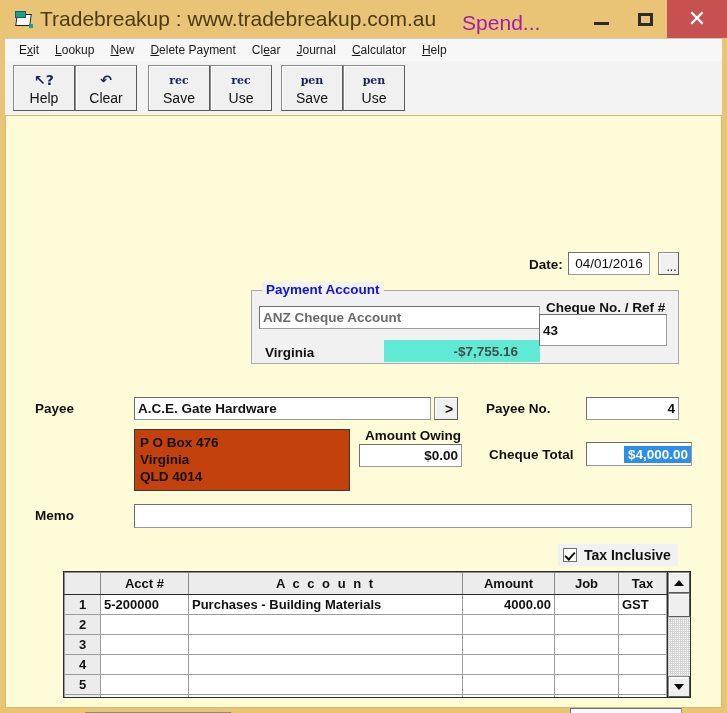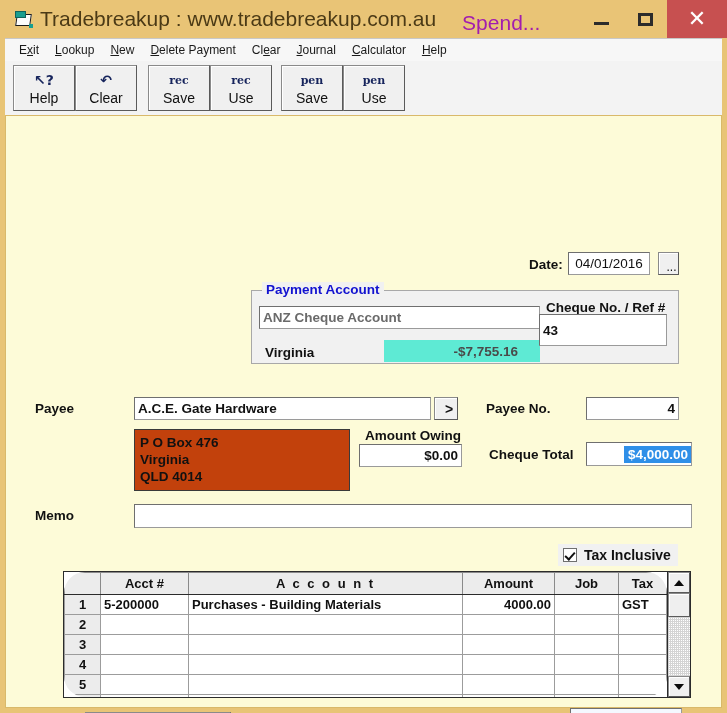--- a/index.html
+++ b/index.html
@@ -373,21 +373,21 @@
   #grid-wrap {
     position: absolute;
     left: 57px; top: 455px;
     width: 628px; height: 127px;
     border: 1px solid #2b2b2b;
     background: #ffffff;
     box-sizing: border-box;
     overflow: hidden;
     display: flex;
   }
-  #grid-main { flex: 1; overflow: hidden; border-radius: 21px; }
+  #grid-main { flex: 1; overflow: hidden; }
   table.grid {
     border-collapse: collapse;
     width: 100%;
     table-layout: fixed;
     font-family: "Liberation Sans", sans-serif;
   }
   table.grid th, table.grid td {
     border: 1px solid #9c9c9c;
     font-size: 13px;
     font-weight: bold;

